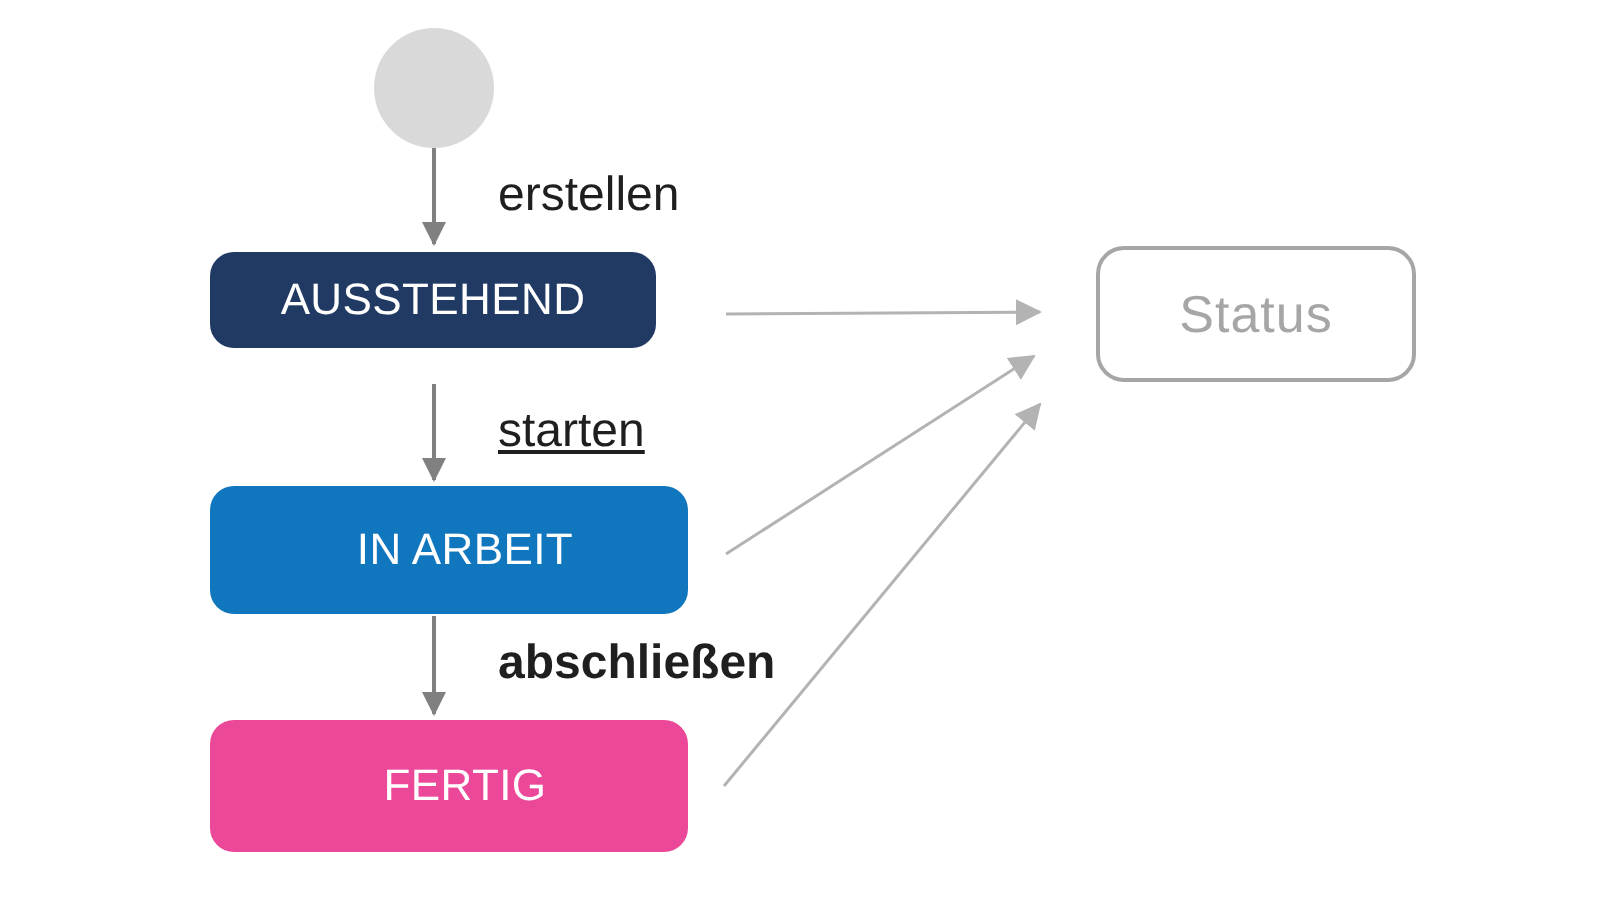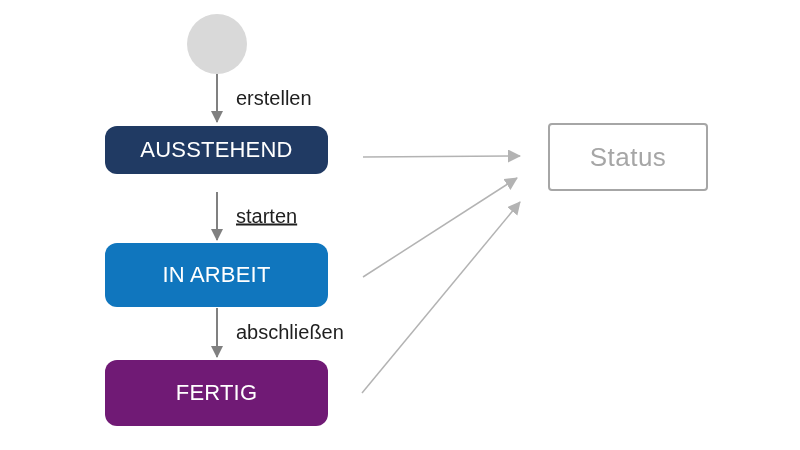--- a/index.html
+++ b/index.html
@@ -40,42 +40,42 @@
     border-radius: 12px;
     display: flex;
     align-items: center;
     justify-content: center;
     color: var(--state-text, #ffffff);
     font-size: 22px;
     font-weight: 400;
     letter-spacing: 0.2px;
   }
   .state-0 { top: 126px; }
-  .state-1 { top: 243px; height: 64px; }
+  .state-1 { top: 243px; height: 64px; padding-left: 16px; }
   .state-2 { top: 360px; height: 66px; }
   .transition-label {
     position: absolute;
-    left: 236px;
+    left: 249px;
     transform: translateY(-50%);
     color: var(--label-text, #1f1f1f);
-    font-size: 20px;
+    font-size: 24px;
     white-space: nowrap;
   }
   .tlabel-0 { top: 98px; }
   .tlabel-1 { top: 216px; text-decoration: underline; }
-  .tlabel-2 { top: 332px; }
+  .tlabel-2 { top: 332px; font-weight: bold; }
   .status-node {
     position: absolute;
     left: 548px;
     top: 123px;
     width: 160px;
     height: 68px;
     box-sizing: border-box;
     border: 2px solid var(--status-gray, #a6a6a6);
-    border-radius: 4px;
+    border-radius: 14px;
     display: flex;
     align-items: center;
     justify-content: center;
     color: var(--status-gray, #a6a6a6);
     font-size: 26px;
     letter-spacing: 0.5px;
   }
 </style>
 </head>
 <body>
@@ -100,21 +100,21 @@
     <line class="edge-light" x1="363" y1="277" x2="517" y2="178" marker-end="url(#ah-light)"></line>
     <line class="edge-light" x1="362" y1="393" x2="520" y2="202" marker-end="url(#ah-light)"></line>
   </svg>
 
   <div class="start-node"></div>
 
   <div class="state-node state-0" style="background-color: rgb(32, 58, 99);">AUSSTEHEND</div>
 
   <div class="state-node state-1" style="background-color: rgb(16, 118, 190);">IN ARBEIT</div>
 
-  <div class="state-node state-2" style="background-color: #701a75;">FERTIG</div>
+  <div class="state-node state-2" style="background-color: #ec4899; padding-left: 16px;">FERTIG</div>
 
   <div class="transition-label tlabel-0">erstellen</div>
 
   <div class="transition-label tlabel-1">starten</div>
 
   <div class="transition-label tlabel-2">abschließen</div>
 
   <div class="status-node">Status</div>
 
 </div>

